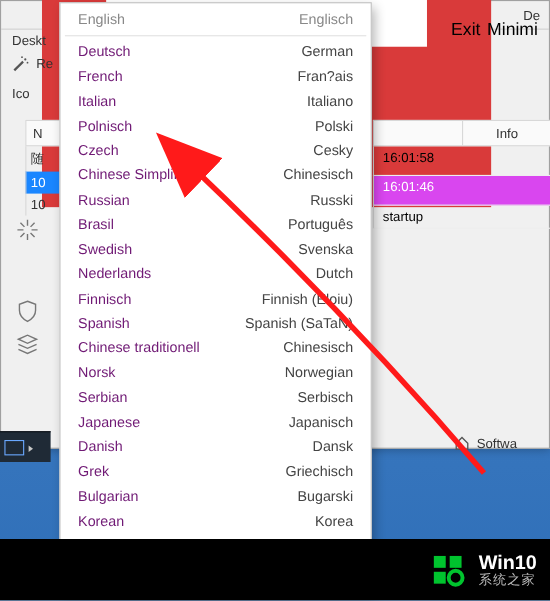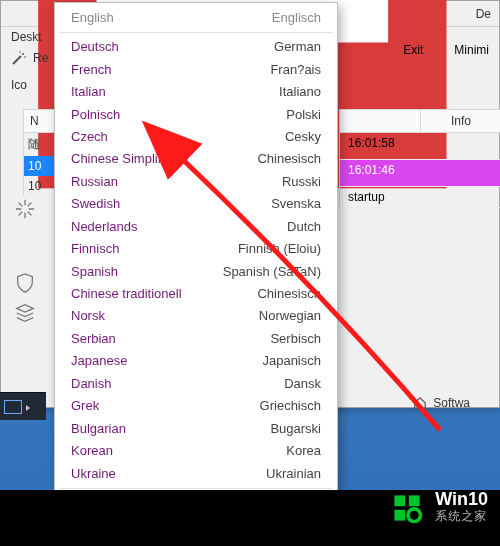--- a/index.html
+++ b/index.html
@@ -7,21 +7,21 @@
     body { background: linear-gradient(180deg,#3b79c0 0%,#3b79c0 55%,#2f6fb8 100%); position: relative; }
 
     
     .bg-window {
       position: absolute; left: 0; top: 0; right: 0; height: 408px;
       background: #f0f0f0; border: 1px solid #a0a0a0; box-shadow: 0 2px 8px rgba(0,0,0,.25);
     }
     .bg-chrome { height: 26px; border-bottom: 1px solid #d0d0d0; display:flex; align-items:center; padding:0 8px; font-size:12px; color:#333; }
     .bg-row { display:flex; align-items:center; gap:6px; padding: 3px 10px; font-size:12px; color:#333; }
     .bg-row .ico { width:16px; height:16px; display:inline-block; }
-    .hdr-right { position:absolute; right:10px; top:42px; font-size:12px; display:flex; gap:31px; }
+    .hdr-right { position:absolute; right:10px; top:18px; font-size:16px; display:flex; gap:6px; }
     .hdr-right span { cursor:pointer; }
 
     
     .times-table { position:absolute; left:338px; top:108px; width:163px; font-size:12px; }
     .times-table .th { display:flex; background:#fafafa; border:1px solid #d8d8d8; }
     .times-table .th > div { padding:4px 8px; border-right:1px solid #d8d8d8; flex:1; color:#333; }
     .times-table .th > div:last-child { text-align:center; border-right:none; }
     .times-table .tr { display:flex; border-left:1px solid #d8d8d8; border-right:1px solid #d8d8d8; border-bottom:1px solid #eee;flex-direction:column; }
     .times-table .tr > div { padding:3px 8px; flex:1; }
     .times-table .tr.sel { background:#d946ef; color:#fff; }
@@ -45,21 +45,21 @@
     .mi { display:flex; justify-content:space-between; align-items: center; padding: 1.8px 16px; cursor:pointer; line-height:1.45; }
     .mi .en { color:#701a75; }
     .mi .na { color:#444; }
     .mi.head .en, .mi.head .na { color:#888; }
     .sep { height:1px; background:#e2e2e2; margin:3px 4px; }
 
     
     .arrow-svg { position:absolute; left:60px; top:10px; width:430px; height:430px; pointer-events:none; }
 
     
-    .footer { position:absolute; left:0; right:0; bottom:0; height:56px; background:#000; display:flex; justify-content:flex-end; padding:0 12px; gap:10px; }
+    .footer { position:absolute; left:0; right:0; bottom:0; height:56px; background:#000; display:flex; align-items:center; justify-content:flex-end; padding:0 12px; gap:10px; }
     .flogo { width:36px; height:36px; }
     .ftxt { color:#fff; font-family: "Microsoft YaHei", sans-serif; display:flex; flex-direction:column; line-height:1.1; }
     .ftxt .t1 { font-size:18px; font-weight:600; }
     .ftxt .t2 { font-size:12px; letter-spacing:1px; color:#bbb; }
 
     
     .taskbar { position:absolute; left:0; width:46px; top:392px; height:28px; background:#1f2a36; border-top:1px solid #0d1218; display:flex; align-items:center; padding-left:4px; }
     .taskbar .tb-ico { width:18px; height:14px; border:1px solid #6aa8ff; display:inline-block; position:relative; }
     .taskbar .tb-ico:after { content:''; position:absolute; right:-9px; top:4px; border-left:4px solid #c8c8c8; border-top:3px solid transparent; border-bottom:3px solid transparent; }
 
@@ -176,20 +176,24 @@
         <span class="en">Czech</span>
         <span class="na">Cesky</span>
       </div>
       <div class="mi">
         <span class="en">Chinese Simplifiled</span>
         <span class="na">Chinesisch</span>
       </div>
       <div class="mi">
         <span class="en">Russian</span>
         <span class="na">Russki</span>
+      </div>
+      <div class="mi">
+        <span class="en">Brasil</span>
+        <span class="na">Português</span>
       </div>
       <div class="mi">
         <span class="en">Swedish</span>
         <span class="na">Svenska</span>
       </div>
       <div class="mi">
         <span class="en">Nederlands</span>
         <span class="na">Dutch</span>
       </div>
       <div class="mi">

